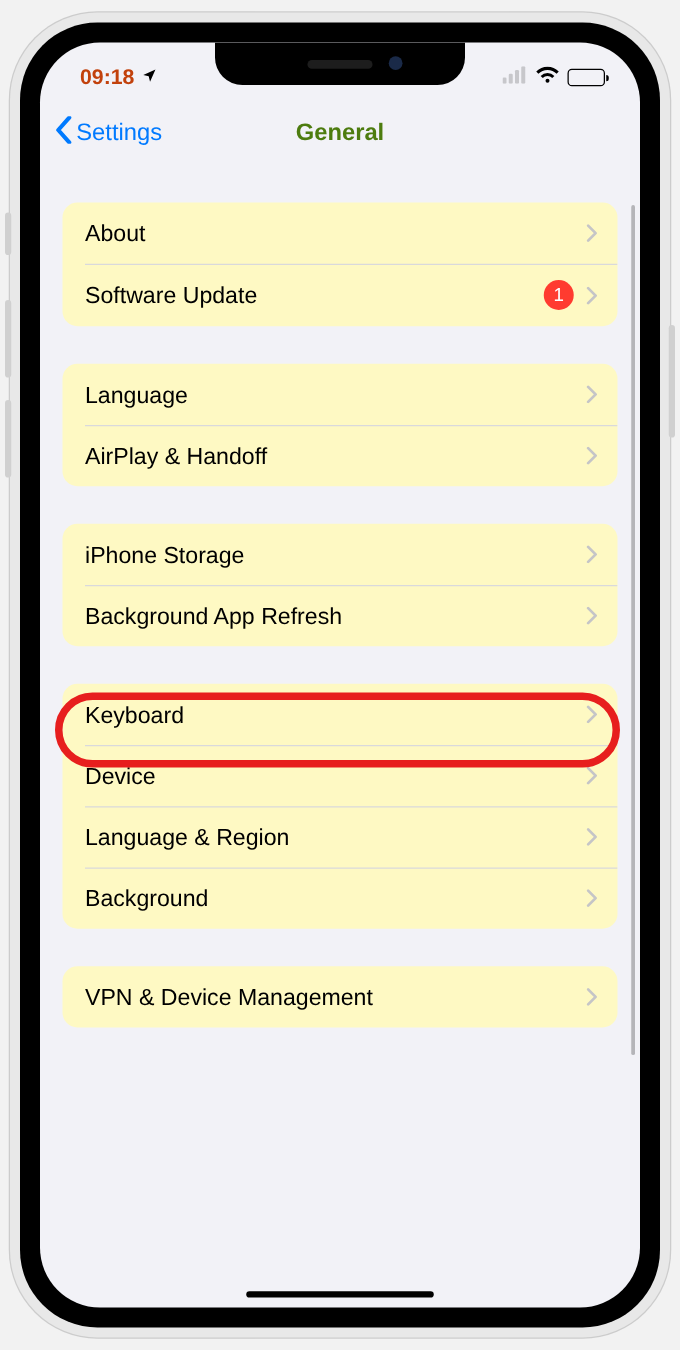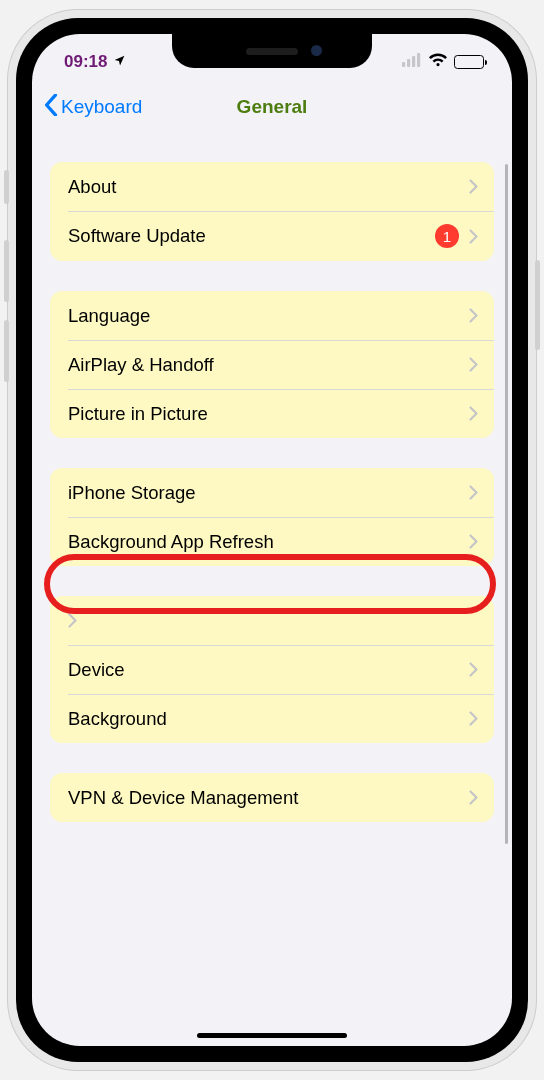--- a/index.html
+++ b/index.html
@@ -81,21 +81,21 @@
 
     
     .status-bar {
       display: flex;
       justify-content: space-between;
       align-items: center;
       height: 48px;
       padding: 8px 28px 0 32px;
       font-size: 17px;
       font-weight: 600;
-      color: #701a75;
+      color: #c2410c;
     }
     .status-left {
       display: flex;
       align-items: center;
       gap: 6px;
     }
     .status-right {
       display: flex;
       align-items: center;
       gap: 6px;
@@ -281,21 +281,21 @@
         </div>
       </div>
 
       <div class="nav-bar">
         <div class="back-btn">
           <span class="back-chevron">
             <svg viewBox="0 0 12 20" fill="none" stroke="#007aff" stroke-width="3" stroke-linecap="round" stroke-linejoin="round">
                 <polyline points="10,1 2,10 10,19"></polyline>
               </svg>
           </span>
-          <span>Keyboard</span>
+          <span>Settings</span>
         </div>
         <div class="nav-title">General</div>
       </div>
 
       <div class="content">
         <div class="scrollbar-track"></div>
 
         <div class="group">
           <div class="row">
             <span class="row-label">About</span>
@@ -326,28 +326,20 @@
               </span>
           </div>
           <div class="row">
             <span class="row-label">AirPlay &amp; Handoff</span>
             <span class="chevron">
                 <svg viewBox="0 0 9 15" fill="none" stroke="#c5c5c7" stroke-width="2.2" stroke-linecap="round" stroke-linejoin="round">
                   <polyline points="1.5,1.5 7.5,7.5 1.5,13.5"></polyline>
                 </svg>
               </span>
           </div>
-          <div class="row">
-            <span class="row-label">Picture in Picture</span>
-            <span class="chevron">
-                <svg viewBox="0 0 9 15" fill="none" stroke="#c5c5c7" stroke-width="2.2" stroke-linecap="round" stroke-linejoin="round">
-                  <polyline points="1.5,1.5 7.5,7.5 1.5,13.5"></polyline>
-                </svg>
-              </span>
-          </div>
         </div>
 
         <div class="group">
           <div class="row">
             <span class="row-label">iPhone Storage</span>
             <span class="chevron">
                 <svg viewBox="0 0 9 15" fill="none" stroke="#c5c5c7" stroke-width="2.2" stroke-linecap="round" stroke-linejoin="round">
                   <polyline points="1.5,1.5 7.5,7.5 1.5,13.5"></polyline>
                 </svg>
               </span>
@@ -357,28 +349,37 @@
             <span class="chevron">
                 <svg viewBox="0 0 9 15" fill="none" stroke="#c5c5c7" stroke-width="2.2" stroke-linecap="round" stroke-linejoin="round">
                   <polyline points="1.5,1.5 7.5,7.5 1.5,13.5"></polyline>
                 </svg>
               </span>
           </div>
         </div>
 
         <div class="group">
           <div class="row">
+            <span class="row-label">Keyboard</span>
             <span class="chevron">
                 <svg viewBox="0 0 9 15" fill="none" stroke="#c5c5c7" stroke-width="2.2" stroke-linecap="round" stroke-linejoin="round">
                   <polyline points="1.5,1.5 7.5,7.5 1.5,13.5"></polyline>
                 </svg>
               </span>
           </div>
           <div class="row">
             <span class="row-label">Device</span>
+            <span class="chevron">
+                <svg viewBox="0 0 9 15" fill="none" stroke="#c5c5c7" stroke-width="2.2" stroke-linecap="round" stroke-linejoin="round">
+                  <polyline points="1.5,1.5 7.5,7.5 1.5,13.5"></polyline>
+                </svg>
+              </span>
+          </div>
+          <div class="row">
+            <span class="row-label">Language &amp; Region</span>
             <span class="chevron">
                 <svg viewBox="0 0 9 15" fill="none" stroke="#c5c5c7" stroke-width="2.2" stroke-linecap="round" stroke-linejoin="round">
                   <polyline points="1.5,1.5 7.5,7.5 1.5,13.5"></polyline>
                 </svg>
               </span>
           </div>
           <div class="row">
             <span class="row-label">Background</span>
             <span class="chevron">
                 <svg viewBox="0 0 9 15" fill="none" stroke="#c5c5c7" stroke-width="2.2" stroke-linecap="round" stroke-linejoin="round">

